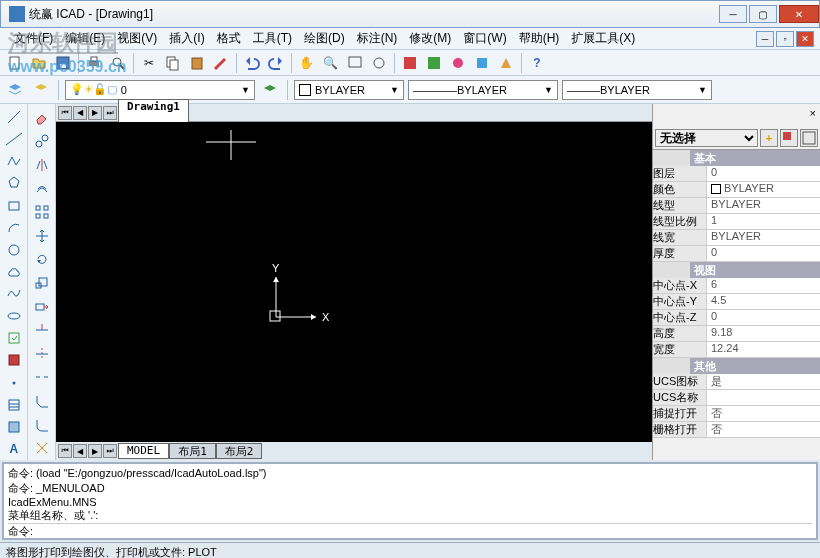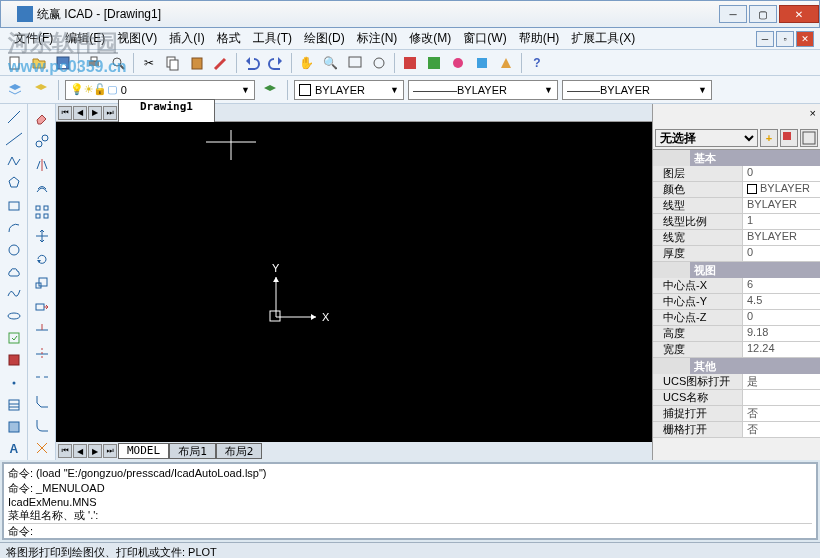--- a/index.html
+++ b/index.html
@@ -1,17 +1,17 @@
 <!DOCTYPE html>
 <html><head>
 <meta charset="utf-8">
 <style>
 * { margin:0; padding:0; box-sizing:border-box; font-family:"Microsoft YaHei",SimSun,sans-serif; }
 body { background:#dde8f0; width:820px; height:558px; overflow:hidden; position:relative; }
-.titlebar { height:28px; background:linear-gradient(#f8f8f8,#e6edf4); border:1px solid #7a9cc4; display:flex; align-items:center; padding-left:16px; font-size:12px; }
+.titlebar { height:28px; background:linear-gradient(#f8f8f8,#e6edf4); border:1px solid #7a9cc4; display:flex; align-items:center; padding-left:8px; font-size:12px; }
 .titlebar .appicon { width:16px; height:16px; background:#3a7abd; margin-right:4px; }
 .titlebar .winbtns { margin-left:auto; display:flex; }
 .titlebar .winbtn { width:28px; height:18px; border:1px solid #7a9cc4; background:#e8eff6; display:flex; align-items:center; justify-content:center; font-size:10px; margin-left:2px; cursor:pointer; }
 .titlebar .winbtn.close { background:#d04830; color:#fff; border-color:#a03020; width:40px; }
 .menubar { height:22px; background:#f0f5fa; border-bottom:1px solid #c0d0e0; display:flex; align-items:center; padding-left:8px; font-size:12px; }
 .menubar span { padding:2px 6px; cursor:pointer; }
 .menubar .mdi-btns { margin-left:auto; display:flex; margin-right:6px; }
 .menubar .mdi-btn { width:18px; height:16px; border:1px solid #7a9cc4; background:#e8eff6; font-size:9px; display:flex; align-items:center; justify-content:center; margin-left:2px; cursor:pointer; }
 .menubar .mdi-btn.close { background:#d04830; color:#fff; }
 .toolbar { height:26px; background:#f0f5fa; border-bottom:1px solid #c0d0e0; display:flex; align-items:center; padding:0 4px; gap:2px; }
@@ -22,35 +22,35 @@
 .layer-ctl { height:20px; border:1px solid #888; background:#fff; display:flex; align-items:center; padding:0 4px; font-size:11px; }
 .layer-ctl.wide { width:190px; }
 .layer-ctl .drop { margin-left:auto; font-size:9px; }
 .mainarea { display:flex; height:calc(100% - 28px - 22px - 26px - 28px - 78px - 20px); }
 .lefttools { width:56px; background:#f0f5fa; border-right:1px solid #c0d0e0; display:flex; }
 .toolcol { width:28px; display:flex; flex-direction:column; padding-top:2px; }
 .toolcol .tbtn { width:24px; height:22px; margin:1px auto; }
 .canvas-wrap { flex:1; display:flex; flex-direction:column; background:#f0f5fa; }
 .tabstrip { height:18px; display:flex; align-items:center; font-size:11px; padding-left:2px; background:#e0e8f0; border-bottom:1px solid #999; }
 .navbtn { width:14px; height:14px; border:1px solid #888; background:#d0d8e0; display:flex; align-items:center; justify-content:center; font-size:8px; cursor:pointer; margin-right:1px; }
-.tab { height:28px; padding:0 21px; background:#fff; border:1px solid #666; border-bottom:none; font-weight:bold; font-family:monospace; }
+.tab { height:28px; padding:0 8px; background:#fff; border:1px solid #666; border-bottom:none; font-weight:bold; font-family:monospace; }
 .canvas { flex:1; background:#000; position:relative; }
 .ucs { position:absolute; left:210px; bottom:110px; }
 .xhair { position:absolute; left:150px; top:8px; }
 .bottom-tabs { height:18px; display:flex; align-items:center; font-size:11px; padding-left:2px; background:#e0e8f0; }
 .btab { height:16px; padding:0 8px; background:#fff; border:1px solid #666; font-family:monospace; cursor:pointer; }
 .btab.inactive { background:#d0d8e0; }
 .rpanel { width:168px; background:#f0f0f0; border-left:1px solid #999; display:flex; flex-direction:column; font-size:11px;justify-content:center; }
 .rhead { height:24px; display:flex; align-items:center; padding:0 2px; gap:2px; border-bottom:1px solid #999; }
 .rhead select { flex:1; height:18px; font-size:12px; font-weight:bold; border:1px solid #888; }
 .rhead .pbtn { width:18px; height:18px; border:1px solid #888; background:#e8e8e8; display:flex; align-items:center; justify-content:center; cursor:pointer; }
 .pgroup { background:#e0e0e0; }
 .pghdr { height:16px; background:#a8a8b8; color:#fff; padding-left:4px; font-weight:bold; display:flex; align-items:center;margin-left:37px; }
 .prow { height:16px; display:flex; border-bottom:1px solid #ccc; }
-.prow .k { width:90px; padding-left:10px; background:#e8e8e8; border-right:1px solid #ccc; }
+.prow .k { width:54px; padding-left:0; background:#e8e8e8; border-right:1px solid #ccc; }
 .prow .v { flex:1; padding-left:4px; background:#fff; color:#555; }
 .cmdbox { height:78px; background:#fff; border:2px solid #a0b0c0; margin:2px; font-family:monospace; font-size:11px; padding:2px 4px; overflow:hidden; display:flex; flex-direction:column; }
 .cmdlines { flex:1; }
 .cmdprompt { border-top:1px solid #ccc; }
 .statusbar { height:20px; background:#e0e8f0; border-top:1px solid #a0b0c0; font-size:11px; padding:2px 6px; display:flex; align-items:center; }
 .close-x { position:absolute; right:4px; font-size:11px; cursor:pointer; }
 .watermark { position:absolute; top:28px; left:8px; font-size:22px; font-weight:bold; pointer-events:none; z-index:100; }
 .watermark .cn { color:rgba(120,130,140,0.5);text-decoration:underline; }
 .watermark .url { color:rgba(60,160,220,0.7); font-size:16px;text-align:right; }
 .colorbox { width:12px; height:12px; border:1px solid #000; background:#fff; margin-right:4px; }

